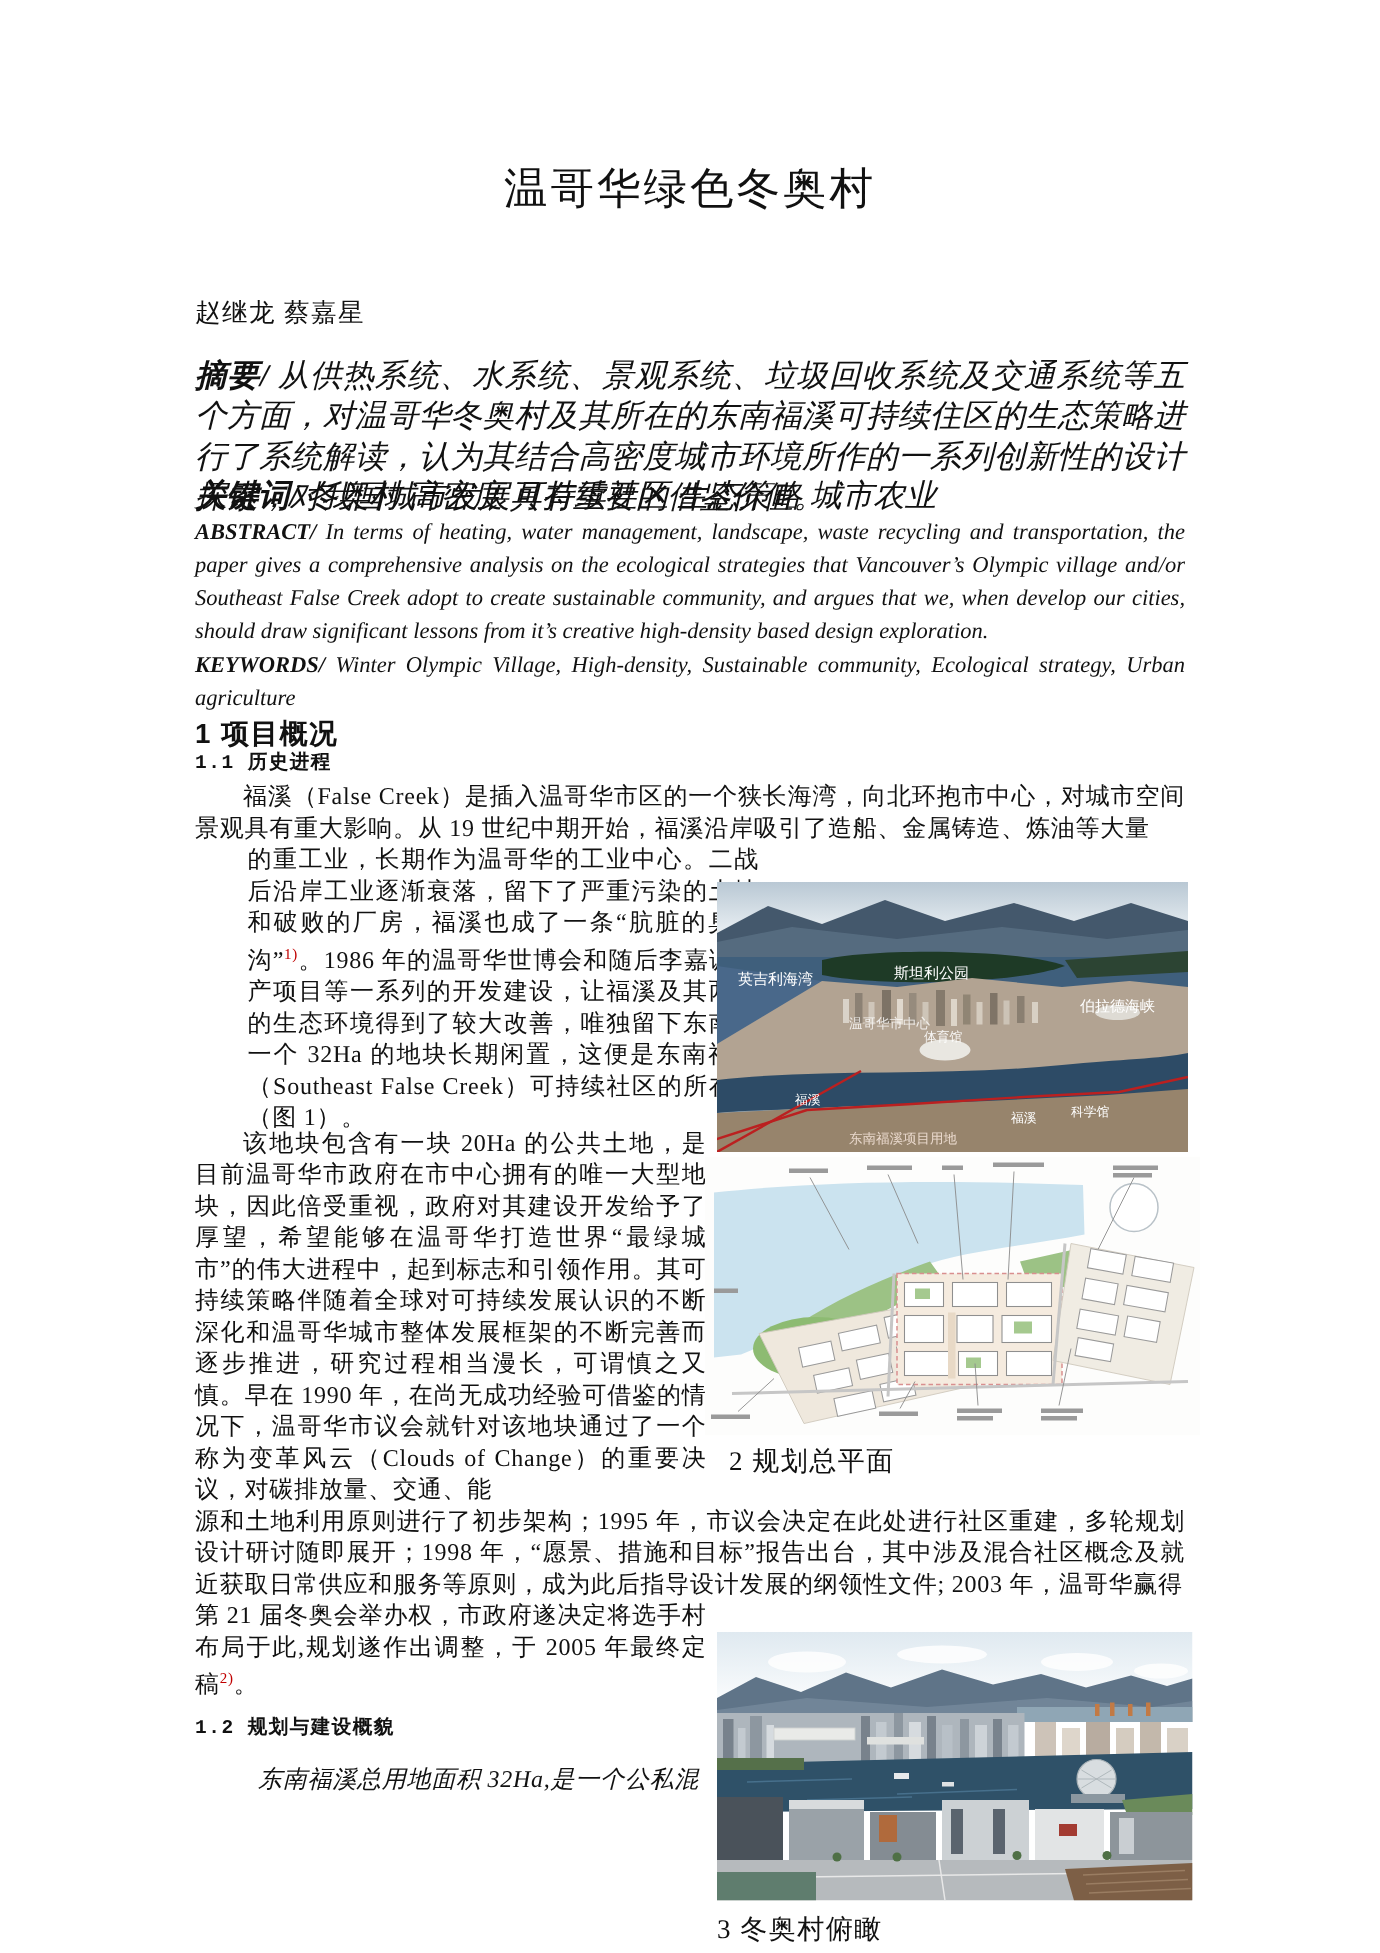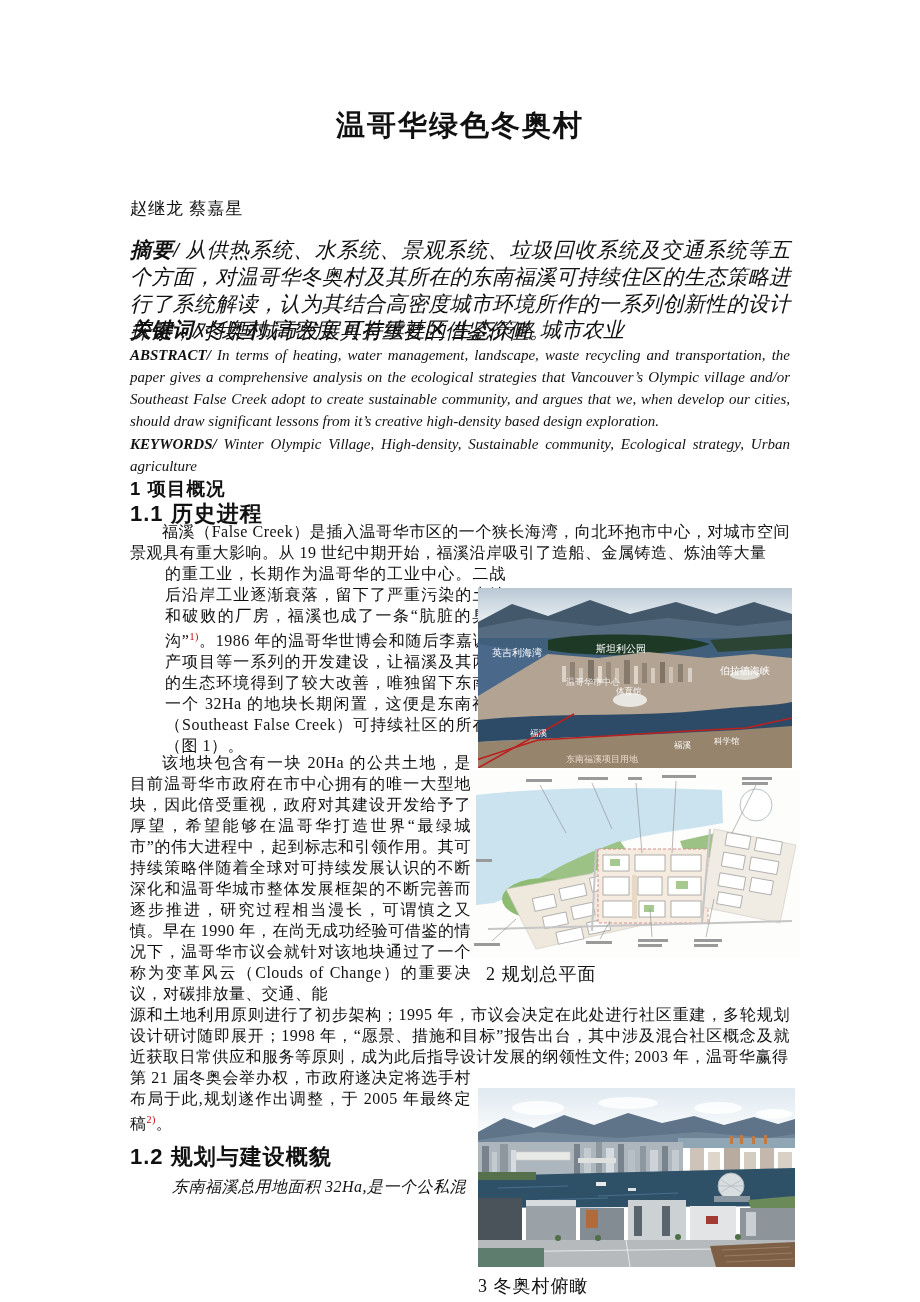--- a/index.html
+++ b/index.html
@@ -5,40 +5,40 @@
   html,body{margin:0;padding:0;background:#888;}
   #page{
     position:relative; width:920px; height:1302px; background:#ffffff;
     margin:0 auto; overflow:hidden;
     font-family:"Liberation Serif","DejaVu Serif",serif; color:#111;
   }
   .abs{position:absolute;}
   .title{
     left:0; width:920px; text-align:center;
     font-family:"Liberation Sans","DejaVu Sans",sans-serif;
-    font-weight:bold; font-size:29px; letter-spacing:2px; white-space:nowrap;
+    font-weight:normal; font-size:29px; letter-spacing:2px; white-space:nowrap;
   }
   .authors{font-size:17px; letter-spacing:1px;}
   .cnAbs{
     width:660px; font-style:italic; font-size:21px; line-height:27px;
     text-align:justify; text-justify:inter-character;
   }
   .cnAbs b{font-style:italic; font-weight:bold;}
   .enAbs{
     width:660px; font-style:italic; font-size:15px; line-height:22px;
     text-align:justify;
   }
   .enAbs .lbl{font-weight:bold;}
   .h-sec{
     font-family:"Liberation Sans","DejaVu Sans",sans-serif;
     font-weight:bold; font-size:18.5px; letter-spacing:1px;
   }
   .h-sub{
-    font-family:Liberation Sans, sans-serif;
-    font-weight:bold; font-size:22px; letter-spacing:1px;
+    font-family:Liberation Mono, monospace;
+    font-weight:bold; font-size:13px; letter-spacing:1px;
   }
   .body-text{
     font-size:16px; line-height:21px; letter-spacing:0.5px;
     text-align:justify; text-justify:inter-character;
   }
   .w-full{width:660px;}
   .w-col{width:341px;}
   .indent{text-indent:2em;}
   sup.ref{color:#c00000; font-size:10px; font-style:normal;}
   .caption{font-size:18px; letter-spacing:1px;}

